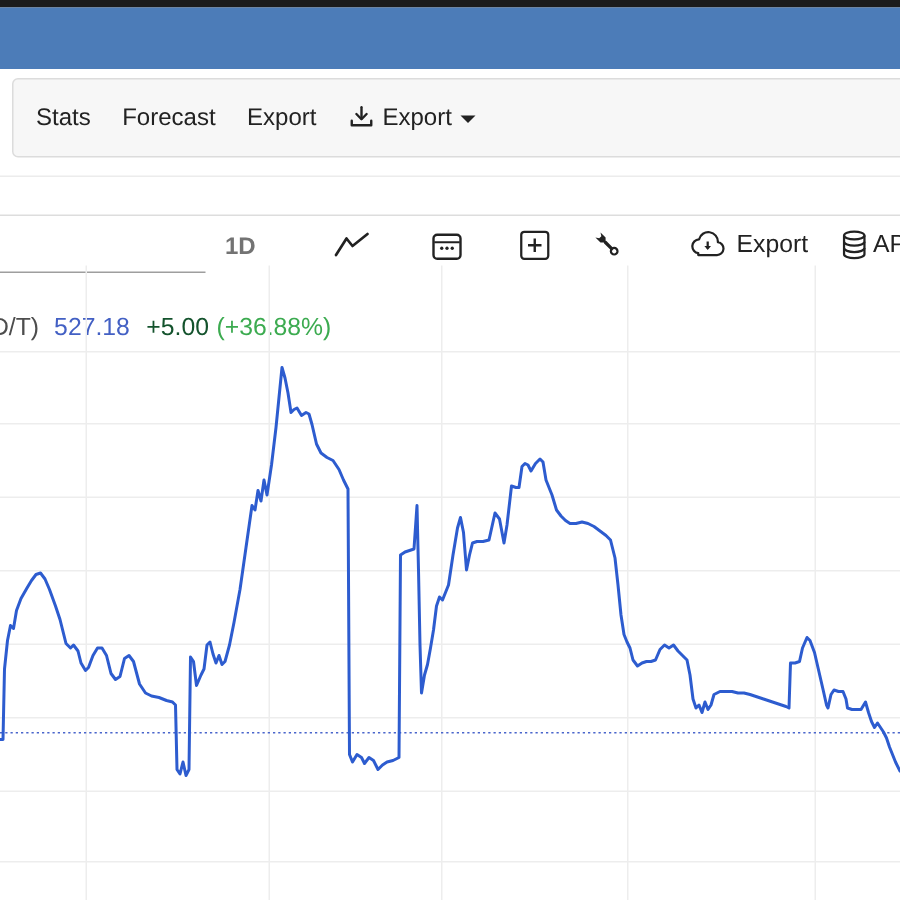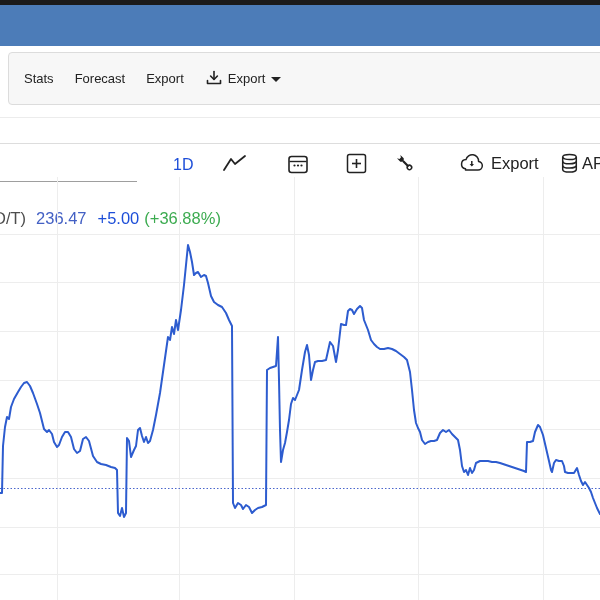--- a/index.html
+++ b/index.html
@@ -11,44 +11,44 @@
   .abs{position:absolute;}
   
   #top-strip{left:0;top:0;width:600px;height:5px;background:#1b1b1b;}
   #header-blue{left:0;top:5px;width:600px;height:41px;background:#4c7cb8;}
   
   #nav-panel{
     left:8px;top:52px;width:600px;height:53px;box-sizing:border-box;
     background:#f7f7f7;border:1px solid #dcdcdc;border-radius:4px;
     display:flex;align-items:center;padding-left:15px;
   }
-  .nav-item{font-size:13px;color:#222;margin-right:21px;cursor:pointer;white-space:nowrap;}
+  .nav-item{font-size:16px;color:#222;margin-right:21px;cursor:pointer;white-space:nowrap;}
   .nav-export{display:flex;align-items:center;cursor:pointer;}
   .nav-export svg{margin-right:5px;}
   .caret{width:0;height:0;border-left:5px solid transparent;border-right:5px solid transparent;
     border-top:5px solid #222;margin-left:6px;margin-top:2px;}
   #under-panel-line{left:0;top:117px;width:600px;height:1px;background:#ececec;}
   
   #card-top-border{left:0;top:143px;width:600px;height:1px;background:#dddddd;}
   #symbol-underline{left:0;top:181px;width:137px;height:1px;background:#9e9e9e;}
-  #interval-label{left:173px;top:156px;font-size:16px;color:#1d4ed8;}
+  #interval-label{left:150px;top:156px;font-size:16px;color:#737373;font-weight:bold;}
   .tb-icon{cursor:pointer;}
   #icon-linechart{left:222px;top:154px;}
   #icon-calendar{left:287px;top:153px;}
   #icon-plus{left:346px;top:153px;}
   #icon-wrench{left:393px;top:151px;}
   #export-group{left:458px;top:153px;display:flex;align-items:center;cursor:pointer;}
   #export-group .lbl{font-size:16.5px;color:#222;margin-left:5px;}
   #api-group{left:561px;top:153px;display:flex;align-items:center;cursor:pointer;}
   #api-group .lbl{font-size:16.5px;color:#222;margin-left:4px;}
   
   #quote-row{left:-6px;top:209px;display:flex;align-items:baseline;white-space:nowrap;font-size:16.5px;}
   #quote-symbol{color:#4d4d4d;}
   #quote-price{color:#4360c4;margin-left:10px;}
-  #quote-change{color:#1d4ed8;margin-left:11px;}
+  #quote-change{color:#14532d;margin-left:11px;}
   #quote-change-pct{color:#3cab50;margin-left:5px;}
   
   #chart-wrap{left:0;top:176px;width:600px;height:424px;}
   svg{display:block;}
 </style>
 </head>
 <body>
 
 <div class="abs" id="top-strip"></div>
 <div class="abs" id="header-blue"></div>
@@ -126,21 +126,21 @@
       <path d="M1.7 4 v12.5 c0 1.45 3.05 2.6 6.8 2.6 s6.8 -1.15 6.8 -2.6 V4"></path>
       <path d="M1.7 8.2 c0 1.45 3.05 2.6 6.8 2.6 s6.8 -1.15 6.8 -2.6"></path>
       <path d="M1.7 12.4 c0 1.45 3.05 2.6 6.8 2.6 s6.8 -1.15 6.8 -2.6"></path>
     </g>
   </svg>
   <span class="lbl">API</span>
 </span>
 
 <div class="abs" id="quote-row">
   <span id="quote-symbol">D/T)</span>
-  <span id="quote-price">236.47</span>
+  <span id="quote-price">527.18</span>
   <span id="quote-change">+5.00</span>
   <span id="quote-change-pct">(+36.88%)</span>
 </div>
 
 <div class="abs" id="chart-wrap">
     <svg width="600" height="424" viewBox="0 0 600 424">
       <line x1="57.5" y1="1" x2="57.5" y2="424" stroke="#ededed" stroke-width="1"></line>
       <line x1="179.5" y1="1" x2="179.5" y2="424" stroke="#ededed" stroke-width="1"></line>
       <line x1="294.5" y1="1" x2="294.5" y2="424" stroke="#ededed" stroke-width="1"></line>
       <line x1="418.5" y1="1" x2="418.5" y2="424" stroke="#ededed" stroke-width="1"></line>

